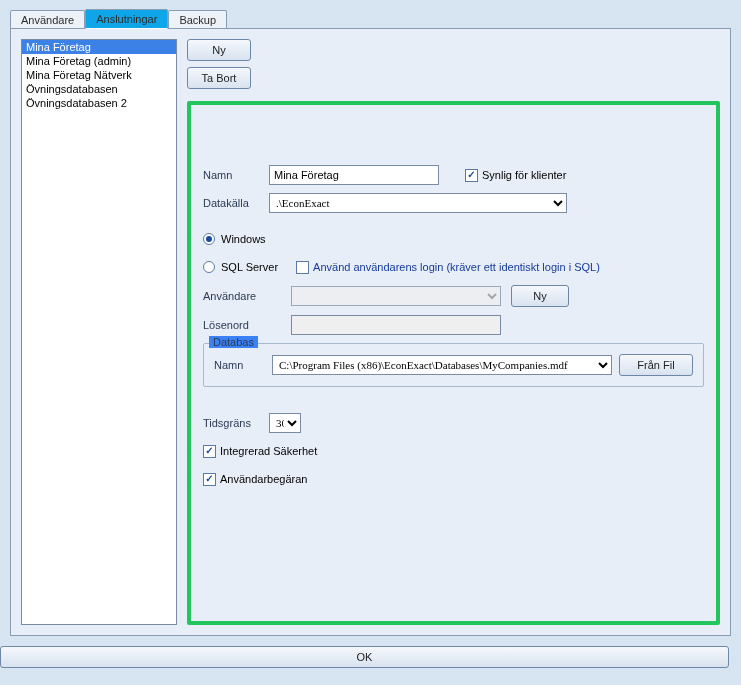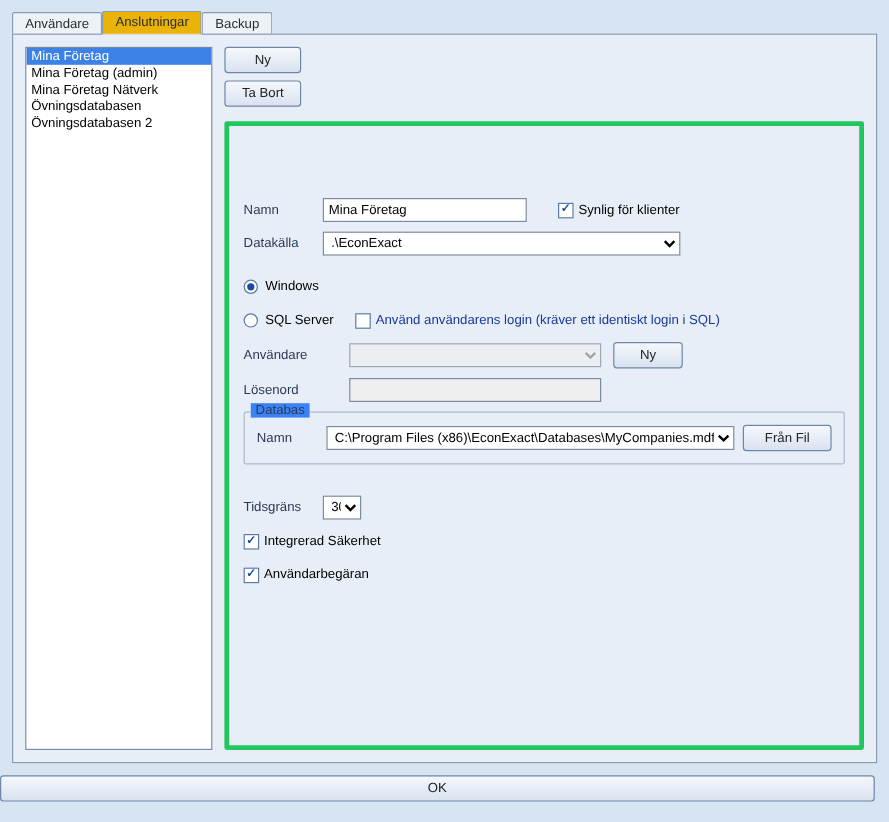--- a/index.html
+++ b/index.html
@@ -26,21 +26,21 @@
     border-bottom: none;
     background: #edf2f8;
     margin-right: 0;
     color: #2c2c2c;
     cursor: default;
     border-radius: 2px 2px 0 0;
     position: relative;
     top: 1px;
   }
   .tab.active {
-    background: #eab308;
+    background: #0ea5e9;
     z-index: 2;
     top: 1px;
     border-bottom: 1px solid #fff;
   }
 
   .panel {
     margin: 0 10px 8px 10px;
     border: 1px solid #8a9cb1;
     background: #e8eef8;
     padding: 10px;
@@ -111,21 +111,21 @@
     font-size: 11px;
   }
   .w-input.dis {
     background: #efefef;
     color: #888;
   }
   .w-select {
     height: 20px;
     border: 1px solid #7a8ca1;
     background: #fff;
-    font-family: Liberation Sans, sans-serif;
+    font-family: Liberation Serif, serif;
     font-size: 11px;
     padding-left: 2px;
   }
   .w-select.dis {
     background: #efefef;
     color: #888;
   }
 
   .chkwrap { display: inline-flex; align-items: center; gap: 4px; }
   .w-chk {

